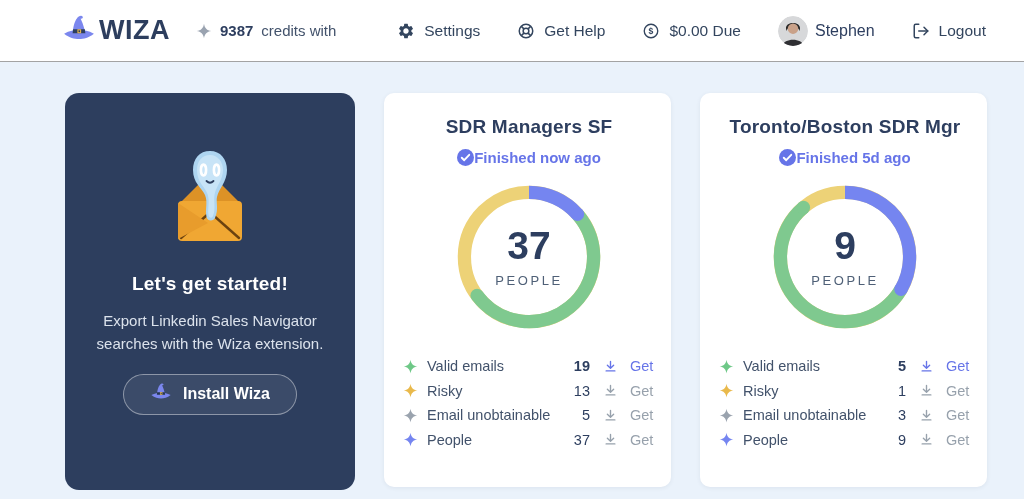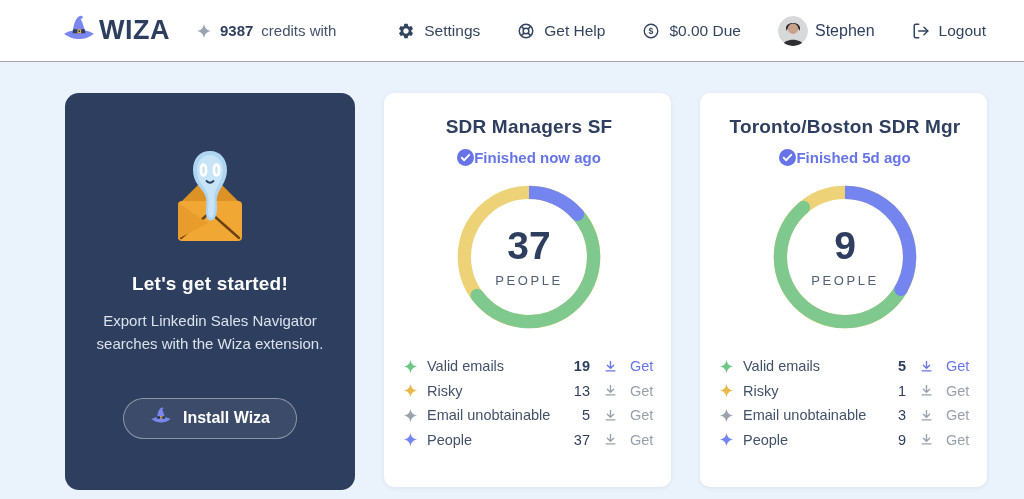--- a/index.html
+++ b/index.html
@@ -34,21 +34,21 @@
   
   main{display:flex;gap:29px;padding:31px 0 0 65px}
   .onboard-card{
     width:290px;height:397px;background:var(--card-dark-bg);border-radius:14px;
     color:#fff;display:flex;flex-direction:column;align-items:center;text-align:center;
     padding:46px 28px 0;
   }
   .onboard-card h2{margin:26px 0 0;font-size:19px;font-weight:800;letter-spacing:.2px}
   .onboard-card p{margin:14px 0 0;font-size:15px;line-height:1.55;color:#dbe2ec;max-width:236px}
   .install-btn{
-    margin-top:42px;height:41px;padding:0 26px;border-radius:21px;
+    margin-top:18px;height:41px;padding:0 26px;border-radius:21px;
     border:1.5px solid rgba(255,255,255,.42);background:rgba(255,255,255,.07);
     color:#fff;font-size:16px;font-weight:800;font-family:inherit;
     display:flex;align-items:center;gap:11px;cursor:pointer;
   }
   .job-card{
     width:287px;height:394px;background:#fff;border-radius:10px;
     box-shadow:0 1px 4px rgba(45,62,94,.08);
     padding:23px 15px 0 18px;display:flex;flex-direction:column;align-items:center;
   }
   .job-card h3{margin:0;font-size:19px;font-weight:800;color:var(--navy);letter-spacing:.2px}

